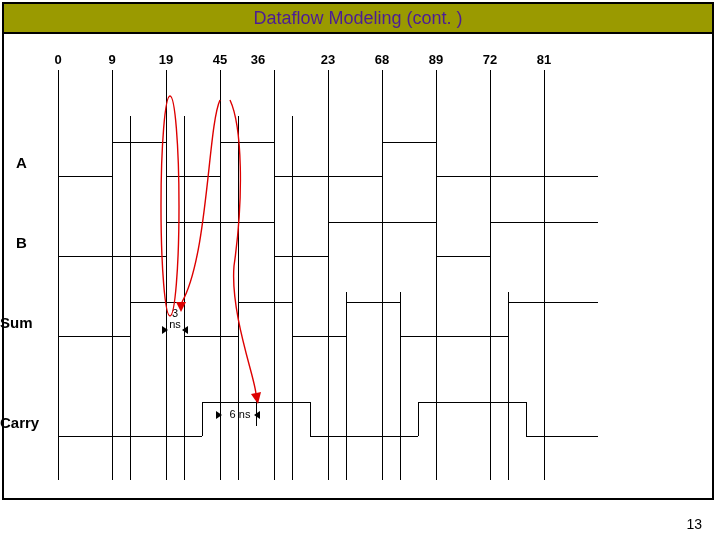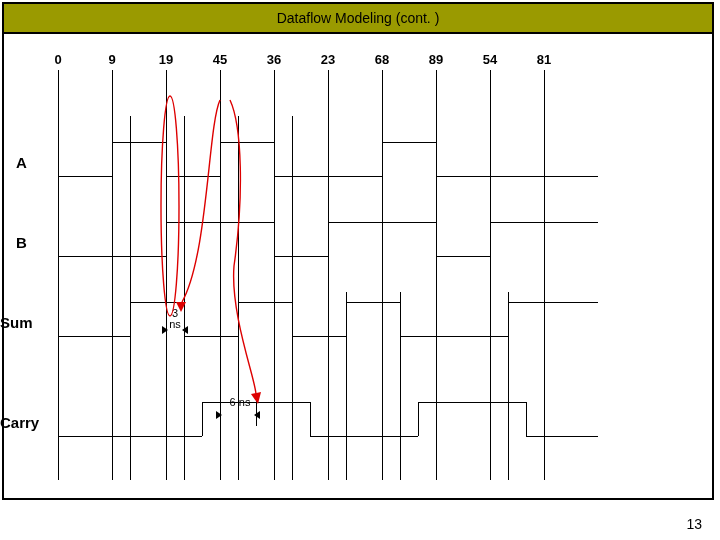--- a/index.html
+++ b/index.html
@@ -1,18 +1,18 @@
 <!DOCTYPE html>
 <html><head>
 <meta charset="utf-8">
 <style>
   html,body{margin:0;padding:0;width:720px;height:540px;background:#fff;font-family:Verdana,Arial,sans-serif;}
   .slide-border{position:absolute;top:2px;left:2px;width:712px;height:498px;border:2px solid #000;box-sizing:border-box;}
   .title-bar{position:absolute;top:2px;left:2px;width:712px;height:32px;background:#9a9a00;border:2px solid #000;box-sizing:border-box;display:flex;align-items:center;justify-content:center;}
-  .title-text{font-size:14px;color:#000000;}
+  .title-text{font-size:18px;color:#4c1d95;}
   .page-num{position:absolute;right:18px;bottom:8px;font-size:14px;color:#000;}
   .diagram{position:absolute;top:56px;left:58px;width:600px;height:430px;}
   .vline{position:absolute;top:14px;width:0;height:410px;border-left:1.5px solid #000;}
   .tick{position:absolute;top:-4px;font-size:13px;font-weight:bold;color:#000;transform:translateX(-50%);}
   .sig-label{position:absolute;left:-42px;font-size:15px;font-weight:bold;color:#000;}
   .hseg{position:absolute;height:0;border-top:1.5px solid #000;}
   .annot{position:absolute;font-size:11px;color:#000;text-align:center;}
   .tri{position:absolute;width:0;height:0;}
   svg.red-arrows{position:absolute;top:0;left:0;width:600px;height:430px;pointer-events:none;}
 </style>
@@ -35,25 +35,25 @@
   <div class="vline" style="left:270px"></div>
   <div class="vline" style="left:324px"></div>
   <div class="vline" style="left:378px"></div>
   <div class="vline" style="left:432px"></div>
   <div class="vline" style="left:486px"></div>
 
   <span class="tick" style="left:0px">0</span>
   <span class="tick" style="left:54px">9</span>
   <span class="tick" style="left:108px">19</span>
   <span class="tick" style="left:162px">45</span>
-  <span class="tick" style="left:216px">36</span>
+  <span class="tick" style="left:200px">36</span>
   <span class="tick" style="left:270px">23</span>
   <span class="tick" style="left:324px">68</span>
   <span class="tick" style="left:378px">89</span>
-  <span class="tick" style="left:432px">54</span>
+  <span class="tick" style="left:432px">72</span>
   <span class="tick" style="left:486px">81</span>
 
   <div class="vline" style="left:72px;top:60px;height:364px"></div>
   <div class="vline" style="left:126px;top:60px;height:364px"></div>
   <div class="vline" style="left:180px;top:60px;height:364px"></div>
   <div class="vline" style="left:234px;top:60px;height:364px"></div>
   <div class="vline" style="left:288px;top:236px;height:188px"></div>
   <div class="vline" style="left:342px;top:236px;height:188px"></div>
   <div class="vline" style="left:450px;top:236px;height:188px"></div>
 
@@ -94,21 +94,21 @@
   <div class="vline" style="left:144px;top:346px;height:34px"></div>
   <div class="vline" style="left:252px;top:346px;height:34px"></div>
   <div class="vline" style="left:360px;top:346px;height:34px"></div>
   <div class="vline" style="left:468px;top:346px;height:34px"></div>
 
   <div class="annot" style="top:252px;left:108px;width:18px;white-space:pre-line;line-height:1">3
 ns</div>
   <div class="tri" style="top:270px;left:104px;border-top:4px solid transparent;border-bottom:4px solid transparent;border-left:6px solid #000"></div>
   <div class="tri" style="top:270px;left:124px;border-top:4px solid transparent;border-bottom:4px solid transparent;border-right:6px solid #000"></div>
 
-  <div class="annot" style="top:340px;left:162px;width:40px">6 ns</div>
+  <div class="annot" style="top:352px;left:162px;width:40px">6 ns</div>
   <div class="tri" style="top:355px;left:158px;border-top:4px solid transparent;border-bottom:4px solid transparent;border-left:6px solid #000"></div>
   <div class="tri" style="top:355px;left:196px;border-top:4px solid transparent;border-bottom:4px solid transparent;border-right:6px solid #000"></div>
   <div class="vline" style="left:198px;top:340px;height:30px"></div>
 
   <svg class="red-arrows" viewBox="0 0 600 430">
     <ellipse cx="112" cy="150" rx="9" ry="110" fill="none" stroke="#d00" stroke-width="1.4"></ellipse>
     <path d="M162,44 C150,70 150,200 124,246" fill="none" stroke="#d00" stroke-width="1.4"></path>
     <path d="M172,44 C184,70 186,140 176,210 C172,260 200,330 198,340" fill="none" stroke="#d00" stroke-width="1.4"></path>
     <polygon points="118,246 128,246 123,256" fill="#d00"></polygon>
     <polygon points="193,338 203,336 200,348" fill="#d00"></polygon>

